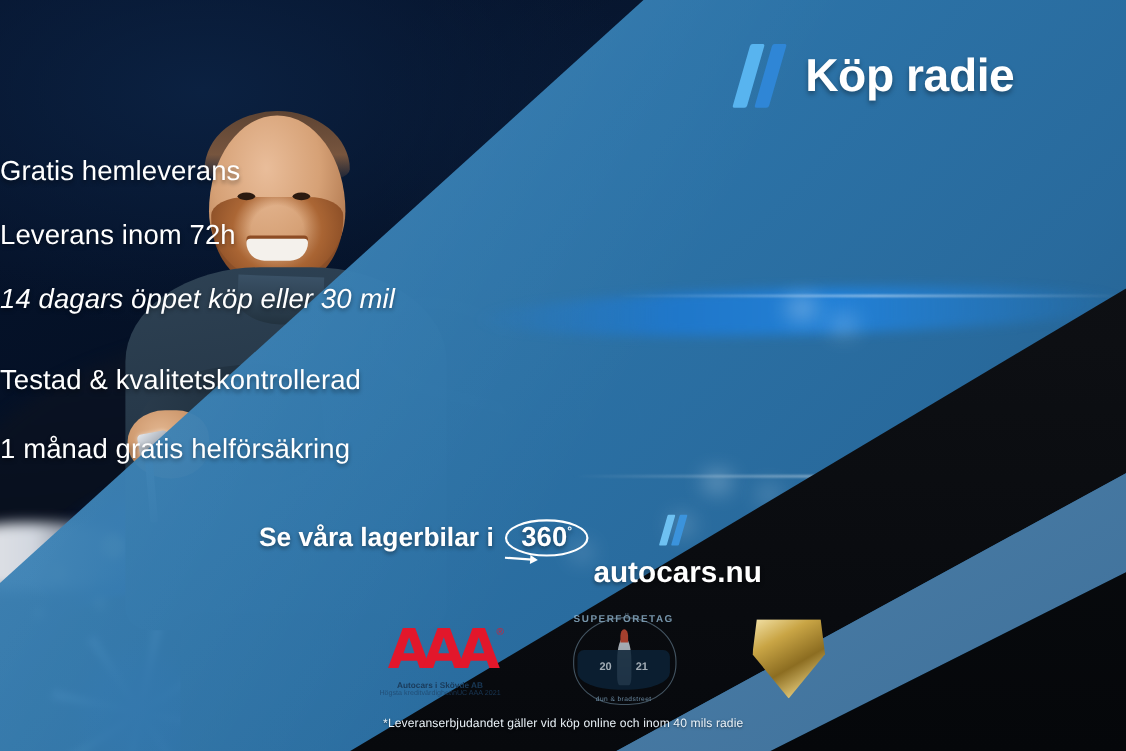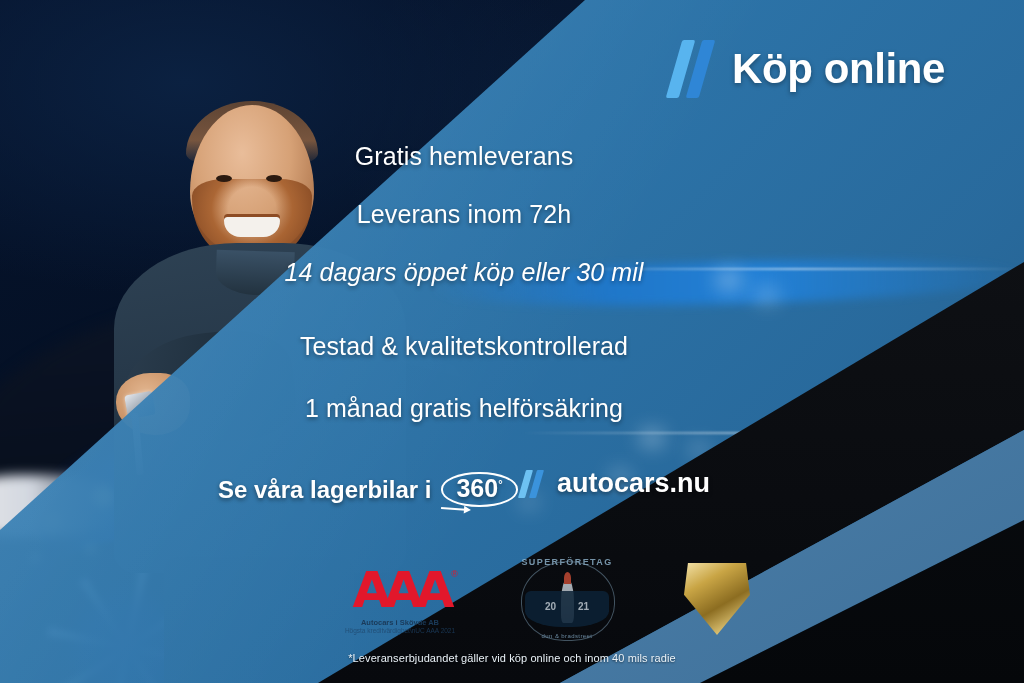--- a/index.html
+++ b/index.html
@@ -209,21 +209,21 @@
   }
   .slash-mark i.s1{left:2px;background:#58b4ef;}
   .slash-mark i.s2{left:22px;background:#2f86d6;}
   .headline{
     color:#ffffff;font-size:42px;font-weight:700;letter-spacing:-.4px;
     text-shadow:0 2px 5px rgba(0,0,0,.35);white-space:nowrap;
   }
 
   .bullets{position:absolute;left:0;right:0;top:142px;}
   .bullet{
-    text-align:center;color:#ffffff;
+    color:#ffffff;
     font-size:25px;font-weight:400;letter-spacing:.1px;
     text-shadow:0 2px 4px rgba(0,0,0,.42);
     margin-bottom:0;
   }
   .b1{position:absolute;left:0;right:96px;top:0;}
   .b2{position:absolute;left:0;right:96px;top:58px;}
   .b3{position:absolute;left:0;right:96px;top:116px;font-style:italic;}
   .b4{position:absolute;left:0;right:96px;top:190px;}
   .b5{position:absolute;left:0;right:96px;top:252px;}
 
@@ -248,20 +248,21 @@
     transform:rotate(4deg);
   }
   .badge360 .arrow::after{
     content:"";position:absolute;right:-2px;top:-3px;
     border-left:7px solid #fff;border-top:4px solid transparent;border-bottom:4px solid transparent;
   }
   .cta-line2{
     margin-top:6px;display:inline-flex;align-items:center;gap:9px;
     color:#fff;font-size:27px;font-weight:700;
     text-shadow:0 2px 4px rgba(0,0,0,.45);
+    flex-direction:column;
   }
   .slash-small{position:relative;width:26px;height:28px;display:inline-block;}
   .slash-small i{position:absolute;top:0;width:7px;height:28px;border-radius:1px;transform:skewX(-16deg);}
   .slash-small i.s1{left:0;background:#6ec1f2;}
   .slash-small i.s2{left:11px;background:#3b93dc;}
 
   
   .logos{
     position:absolute;left:340px;top:552px;width:420px;height:96px;
     display:flex;align-items:center;justify-content:space-between;
@@ -386,21 +387,21 @@
   <div class="stripe-blue"></div>
   <div class="stripe-dark2"></div>
 
   <div class="content">
 
     <div class="headline-row">
       <span class="slash-mark">
         <i class="s1"></i>
           <i class="s2"></i>
       </span>
-      <span class="headline">Köp online</span>
+      <span class="headline">Köp radie</span>
     </div>
 
     <div class="bullets">
       <div class="bullet b1">Gratis hemleverans</div>
       <div class="bullet b2">Leverans inom 72h</div>
       <div class="bullet b3">14 dagars öppet köp eller 30 mil</div>
       <div class="bullet b4">Testad &amp; kvalitetskontrollerad</div>
       <div class="bullet b5">1 månad gratis helförsäkring</div>
     </div>
 

